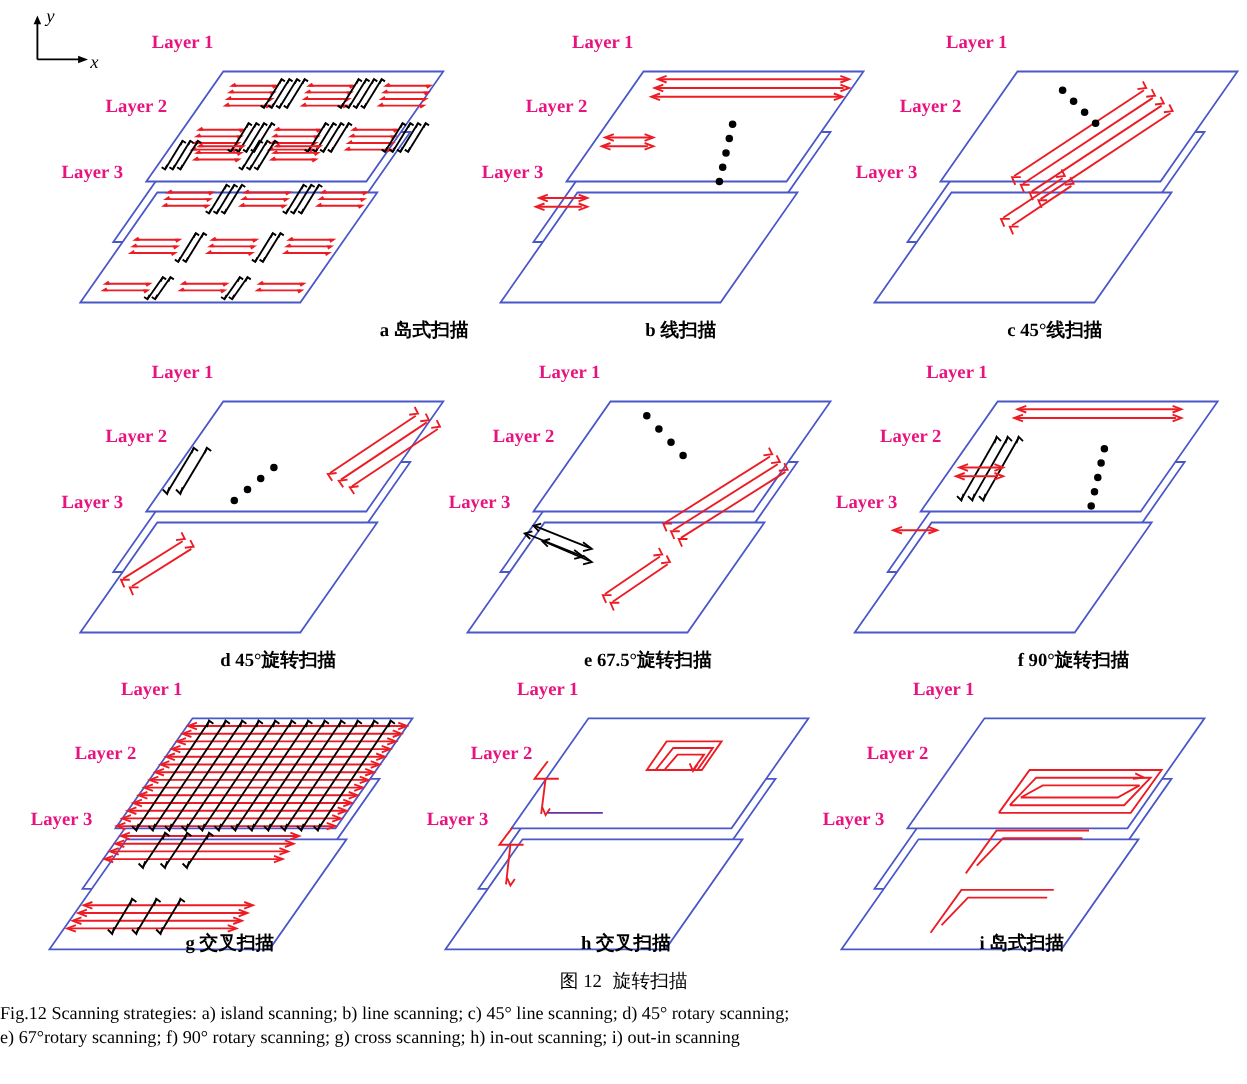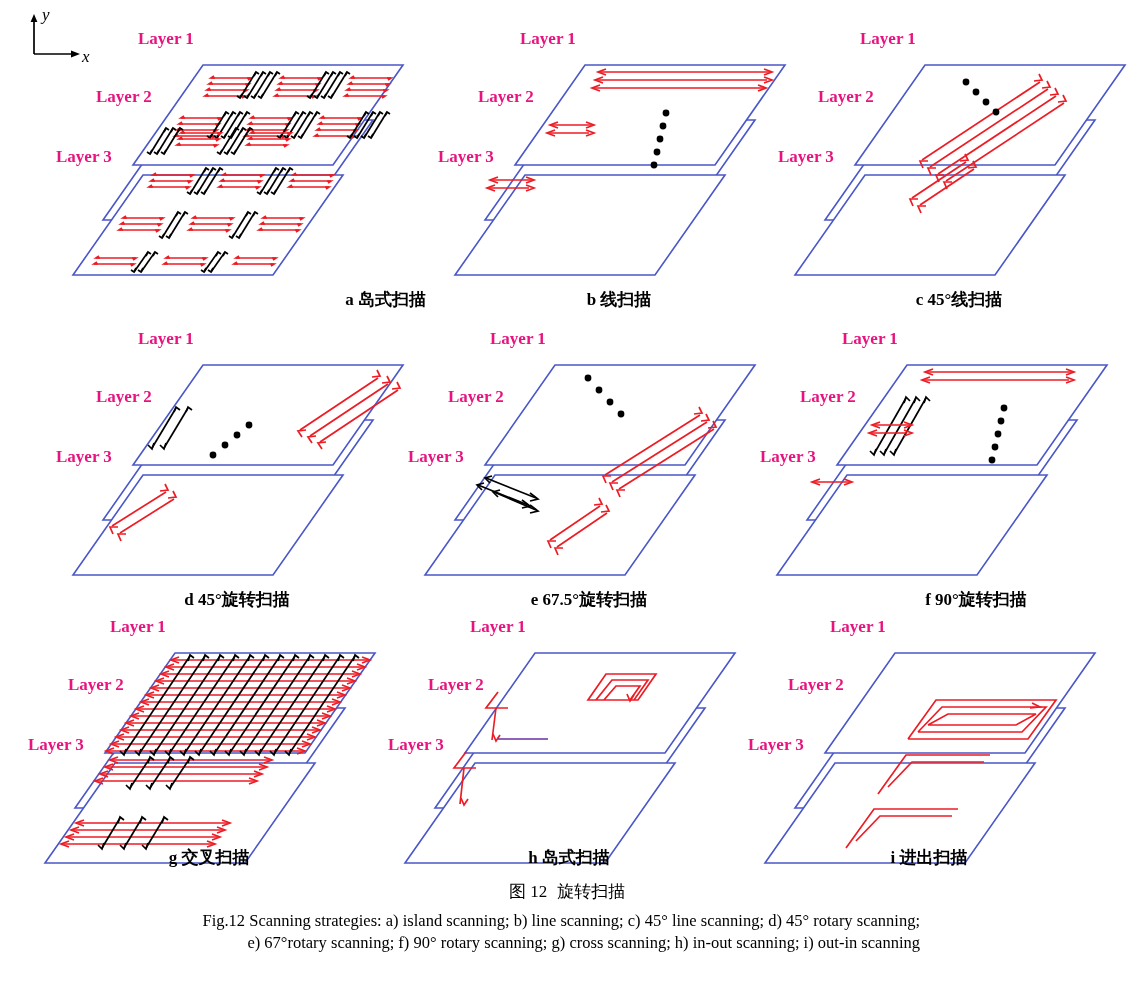--- a/index.html
+++ b/index.html
@@ -49,21 +49,21 @@
     text-align: center;
     font-size: 17px;
     font-family: "Liberation Serif", serif;
   }
   .fig-title .num { margin-right: 10px; }
   .fig-cap {
     position: absolute;
     left: 0;
     top: 910px;
     width: 920px;
-    text-align: right;
+    text-align: left;
     font-size: 16.5px;
     line-height: 22px;
     font-family: "Liberation Serif", serif;
   }
   .layer-label {
     fill: #e8137f;
     font-family: "Liberation Serif", serif;
     font-size: 17px;
     font-weight: bold;
   }
@@ -570,21 +570,21 @@
         <polyline points="120,178 128,177 125,171"></polyline>
       </g>
       <g class="dot">
         <circle cx="165" cy="135" r="3.4"></circle>
         <circle cx="177" cy="125" r="3.4"></circle>
         <circle cx="189" cy="115" r="3.4"></circle>
         <circle cx="201" cy="105" r="3.4"></circle>
       </g>
     </svg>
   </div>
-  <div class="caption" style="left:48px; top:588px;">d  45°旋转扫描</div>
+  <div class="caption" style="left:64px; top:588px;">d  45°旋转扫描</div>
 
   <div class="panel" style="left:400px; top:320px;">
     <svg width="378" height="270" viewBox="0 0 378 270">
       <polygon class="plate" points="55,200 125,100 325,100 255,200"></polygon>
       <polygon class="plate" points="85,145 155,45 355,45 285,145"></polygon>
       <polygon class="plate" points="25,255 95,155 295,155 225,255"></polygon>
 
       <text class="layer-label" x="90" y="24">Layer 1</text>
       <text class="layer-label" x="48" y="82">Layer 2</text>
       <text class="layer-label" x="8" y="142">Layer 3</text>
@@ -850,21 +850,21 @@
         <polyline points="113,126 116,133 120,127"></polyline>
       </g>
       <g class="red">
         <polyline points="96,160 74,160 86,144"></polyline>
         <polyline points="80,196 84,160"></polyline>
         <polyline points="81,190 84,197 88,191"></polyline>
       </g>
       <line x1="118" y1="131" x2="168" y2="131" stroke="#6a2fa0" stroke-width="1.5"></line>
     </svg>
   </div>
-  <div class="caption" style="left:380px; top:846px;">h  岛式扫描</div>
+  <div class="caption" style="left:380px; top:846px;">h  交叉扫描</div>
 
   <div class="panel" style="left:740px; top:608px;">
     <svg width="378" height="270" viewBox="0 0 378 270">
       <polygon class="plate" points="55,200 125,100 325,100 255,200"></polygon>
       <polygon class="plate" points="85,145 155,45 355,45 285,145"></polygon>
       <polygon class="plate" points="25,255 95,155 295,155 225,255"></polygon>
 
       <text class="layer-label" x="90" y="24">Layer 1</text>
       <text class="layer-label" x="48" y="82">Layer 2</text>
       <text class="layer-label" x="8" y="142">Layer 3</text>
@@ -878,21 +878,21 @@
       <g class="red">
         <polyline points="138,186 166,147 250,147"></polyline>
         <polyline points="148,179 172,154 244,154"></polyline>
       </g>
       <g class="red">
         <polyline points="106,240 134,201 218,201"></polyline>
         <polyline points="116,233 140,208 212,208"></polyline>
       </g>
     </svg>
   </div>
-  <div class="caption" style="left:740px; top:846px;">i  进出扫描</div>
+  <div class="caption" style="left:740px; top:846px;">i  岛式扫描</div>
 
   <div class="fig-title">
     <span class="num">图 12</span><span>旋转扫描</span>
   </div>
   <div class="fig-cap">
     <div>Fig.12 Scanning strategies: a) island scanning; b) line scanning; c) 45° line scanning; d) 45° rotary scanning;</div>
     <div>e) 67°rotary scanning; f) 90° rotary scanning; g) cross scanning; h) in-out scanning; i) out-in scanning</div>
   </div>
 
 </div>

